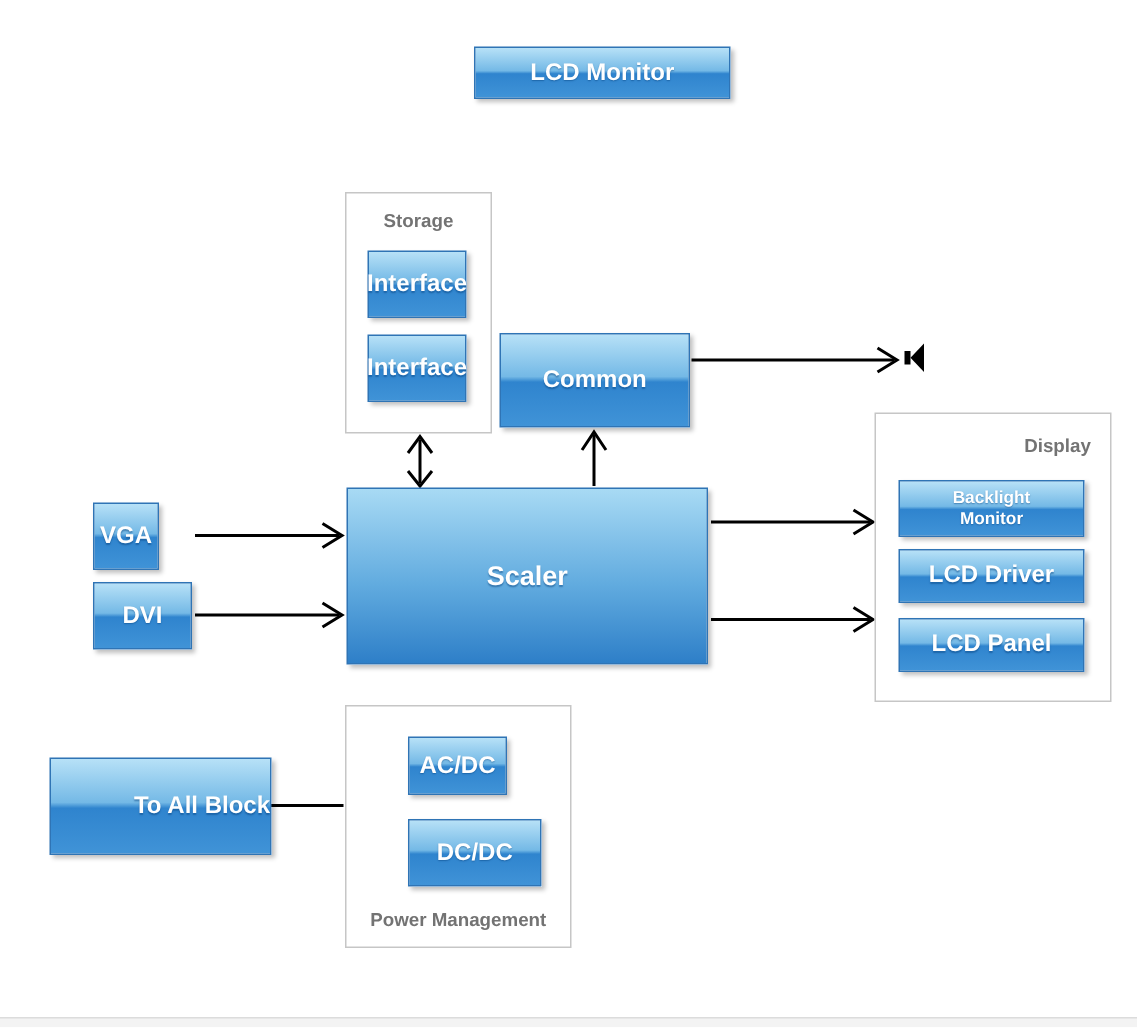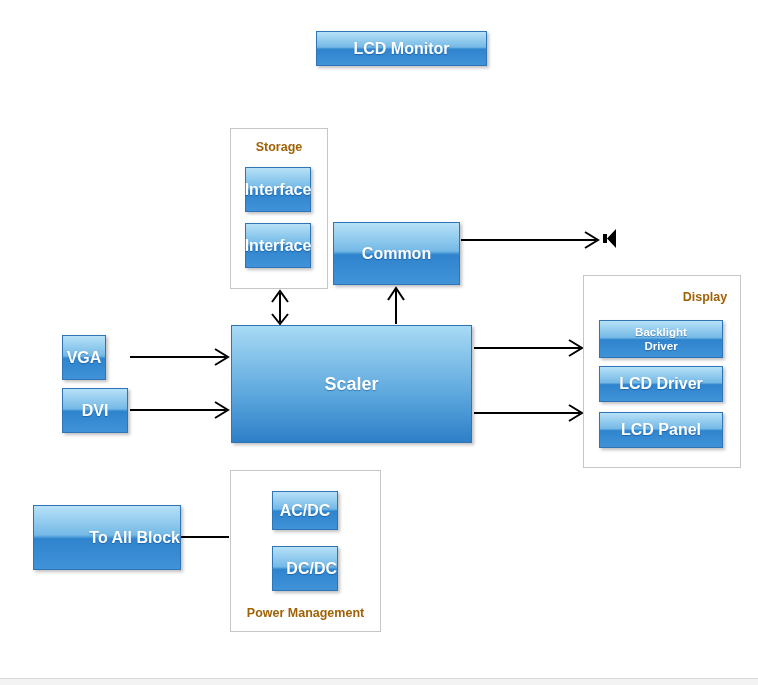--- a/index.html
+++ b/index.html
@@ -29,21 +29,21 @@
   .node .wrap{max-width:84px;line-height:1.25;}
   
   .group{
     position:absolute;
     border:1px solid #c6c6c6;
     background:#ffffff;
     box-sizing:border-box;
   }
   .group-title{
     position:absolute;
-    color:#a16207;font-weight:bold;font-size:12.5px;
+    color:#737373;font-weight:bold;font-size:12.5px;
     text-align:center;
   }
   #arrows{position:absolute;left:0;top:0;pointer-events:none;}
   #bottom-bar{
     position:absolute;left:0;bottom:0;width:758px;height:7px;
     background:#f3f3f3;border-top:1px solid #dcdcdc;box-sizing:border-box;
   }
 </style>
 </head>
 <body>
@@ -114,21 +114,21 @@
     <span>Interface</span>
   </div>
 
   <div class="node" style="left:333px;top:222px;width:127px;height:63px;">
     <span>Common</span>
   </div>
 
   <div class="group" style="left:583px;top:275px;width:158px;height:193px;"></div>
   <div class="group-title" style="left:583px;top:290px;width:158px;padding-left:43px;">Display</div>
   <div class="node" style="left:599px;top:320px;width:124px;height:38px;font-size:11.5px;">
-    <span class="wrap">Backlight Driver</span>
+    <span class="wrap">Backlight Monitor</span>
   </div>
   <div class="node" style="left:599px;top:366px;width:124px;height:36px;">
     <span>LCD Driver</span>
   </div>
   <div class="node" style="left:599px;top:412px;width:124px;height:36px;">
     <span>LCD Panel</span>
   </div>
 
   <div class="node big" style="left:231px;top:325px;width:241px;height:118px;">
     <span>Scaler</span>
@@ -142,19 +142,19 @@
   </div>
 
   <div class="node" style="left:33px;top:505px;width:148px;height:65px;justify-content:flex-end;">
     <span>To All Block</span>
   </div>
 
   <div class="group" style="left:230px;top:470px;width:151px;height:162px;"></div>
   <div class="node" style="left:272px;top:491px;width:66px;height:39px;">
     <span>AC/DC</span>
   </div>
-  <div class="node" style="left:272px;top:546px;width:66px;height:45px;justify-content:flex-end;">
+  <div class="node" style="left:272px;top:546px;width:89px;height:45px;">
     <span>DC/DC</span>
   </div>
   <div class="group-title" style="left:222px;top:606px;width:167px;">Power Management</div>
 
   <div id="bottom-bar"></div>
 </div>
 
 </body></html>

